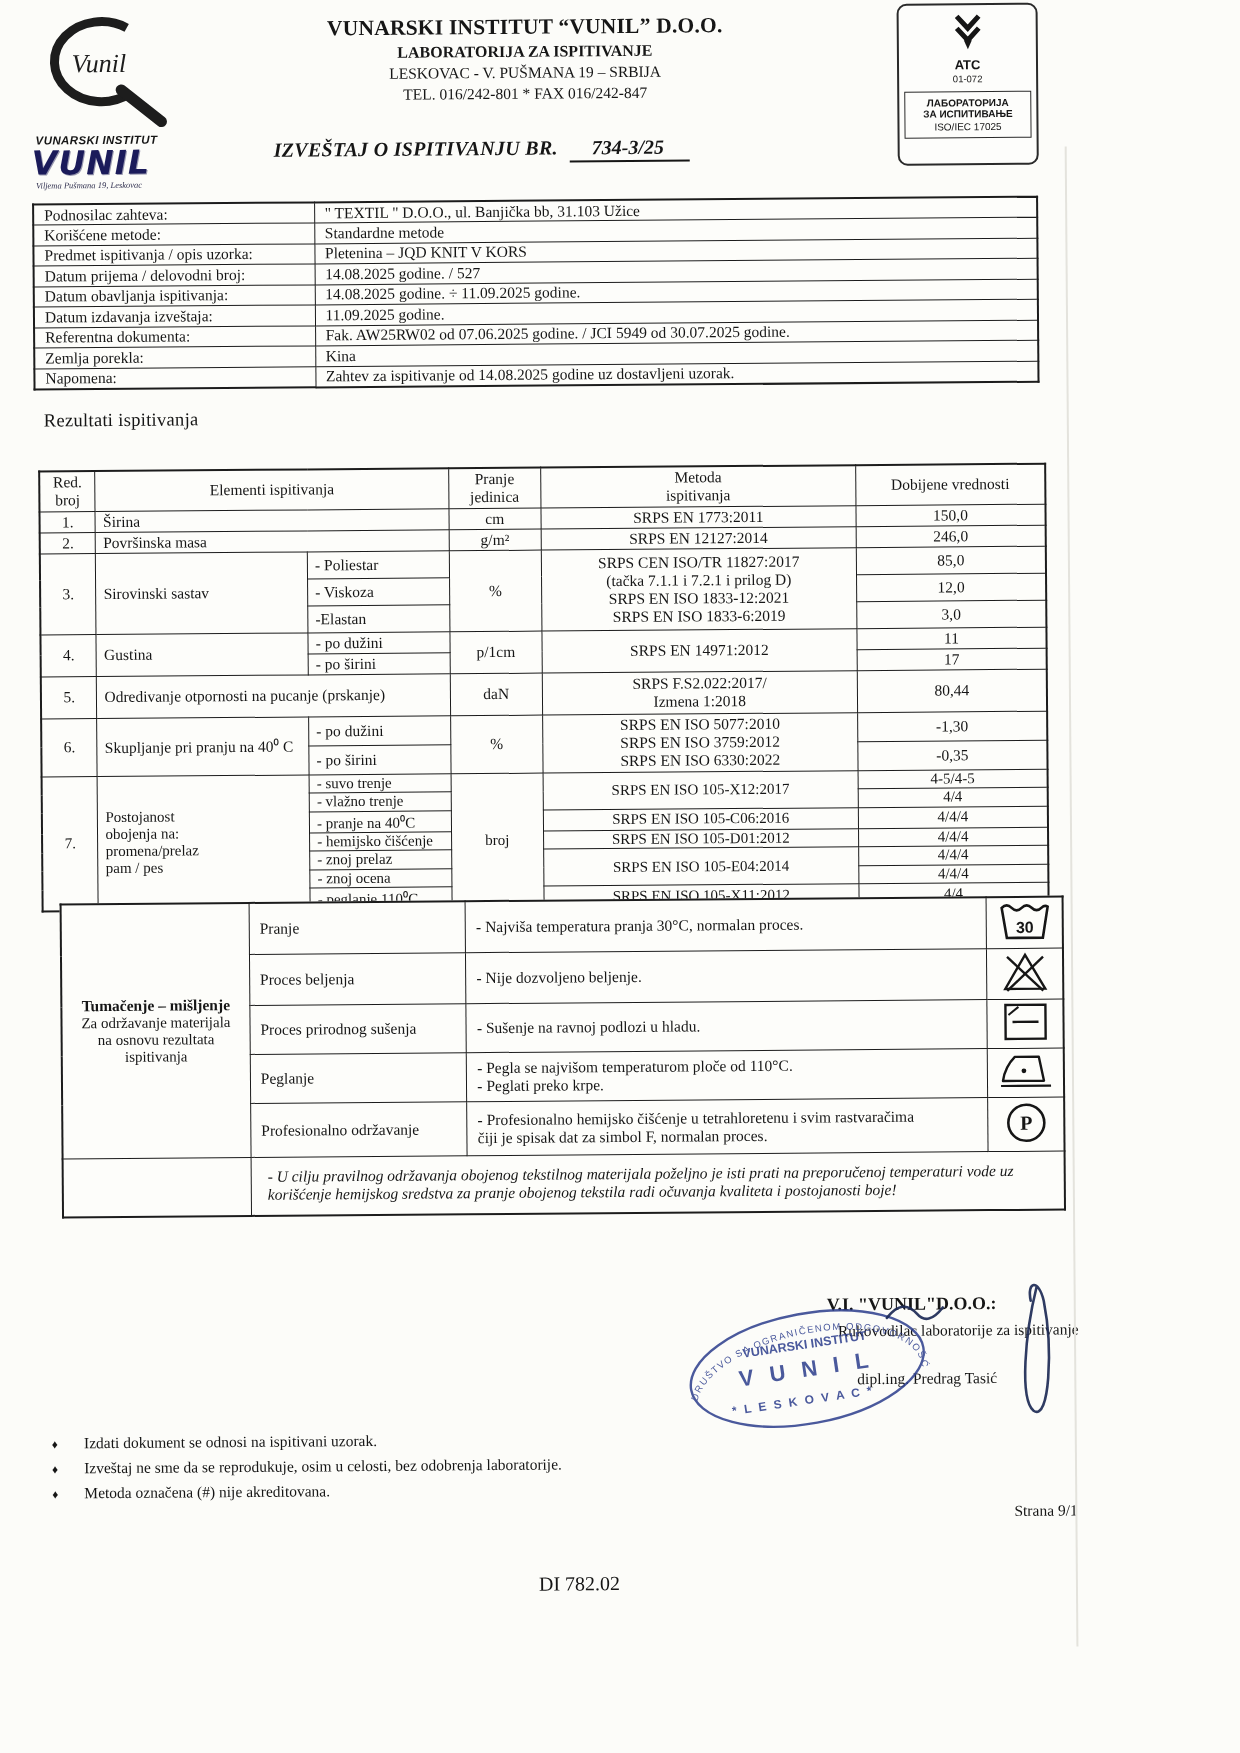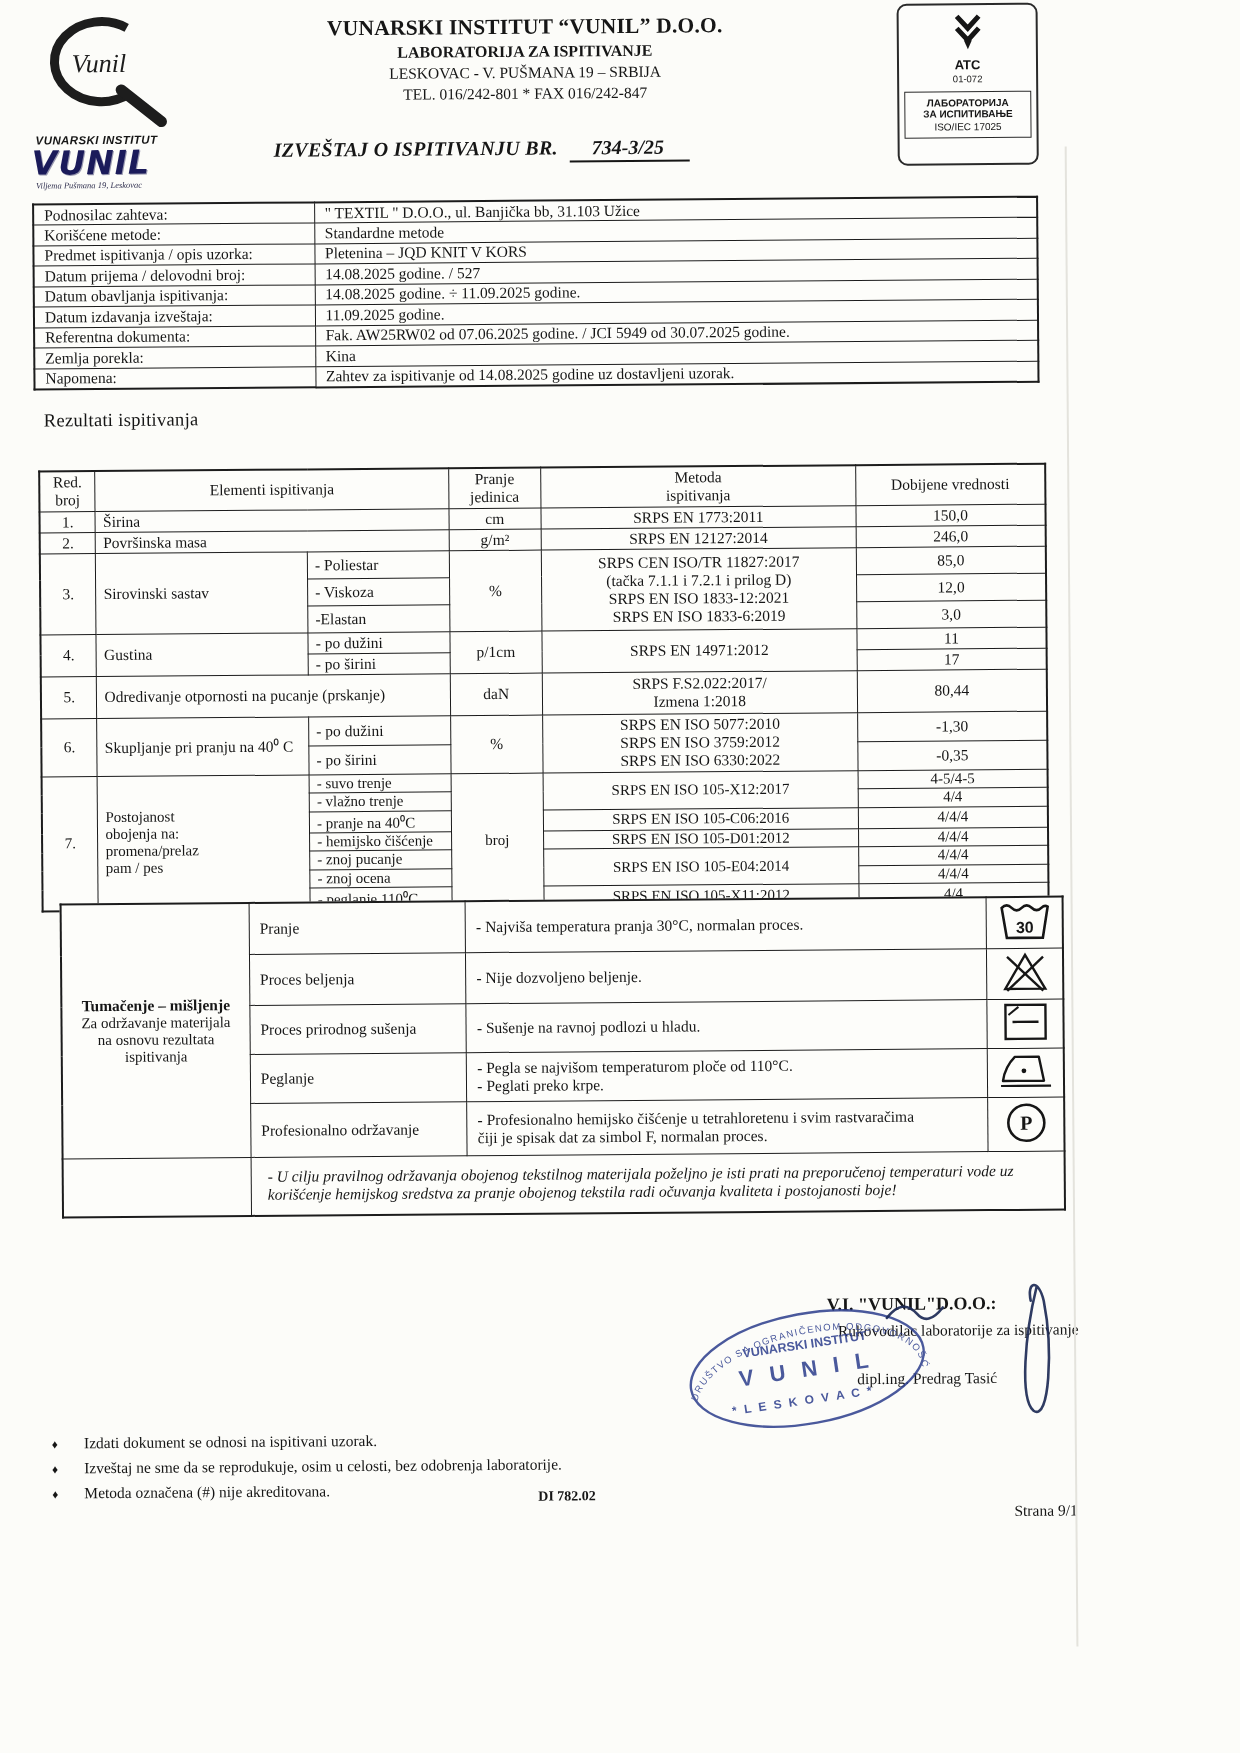--- a/index.html
+++ b/index.html
@@ -66,21 +66,21 @@
   
   .sig-company{position:absolute;left:822px;top:1296px;font-size:18px;font-weight:bold}
   .sig-role{position:absolute;left:833px;top:1324px;font-size:15.5px}
   .sig-name{position:absolute;left:852px;top:1372px;font-size:15.5px}
   .stamp{position:absolute;left:630px;top:1282px;pointer-events:none}
 
   
   .footnotes{position:absolute;left:46px;top:1430px;font-size:15.5px}
   .fn-row{display:flex;gap:26px;margin-bottom:7px;align-items:baseline}
   .diamond{font-size:12px}
-  .doc-code{position:absolute;left:532px;top:1488px;font-size:14px;font-weight:bold}
+  .doc-code{position:absolute;left:532px;top:1572px;font-size:20px;font-weight:normal}
   .page-num{position:absolute;left:1008px;top:1505px;font-size:15.5px}
 </style>
 </head>
 <body>
 
 <div class="page">
  <div class="scan">
 
   <div class="logo-block">
     <svg width="150" height="116" viewBox="0 0 150 116">
@@ -271,21 +271,21 @@
         <td>- pranje na 40⁰C</td>
         <td class="ctr">SRPS EN ISO 105-C06:2016</td>
         <td class="ctr">4/4/4</td>
       </tr>
       <tr class="h18">
         <td>- hemijsko čišćenje</td>
         <td class="ctr">SRPS EN ISO 105-D01:2012</td>
         <td class="ctr">4/4/4</td>
       </tr>
       <tr class="h18">
-        <td>- znoj pucanje</td>
+        <td>- znoj prelaz</td>
         <td class="ctr" rowspan="2">SRPS EN ISO 105-E04:2014</td>
         <td class="ctr">4/4/4</td>
       </tr>
       <tr class="h18">
         <td>- znoj ocena</td>
         <td class="ctr">4/4/4</td>
       </tr>
       <tr class="h18">
         <td>- peglanje 110⁰C</td>
         <td class="ctr">SRPS EN ISO 105-X11:2012</td>

